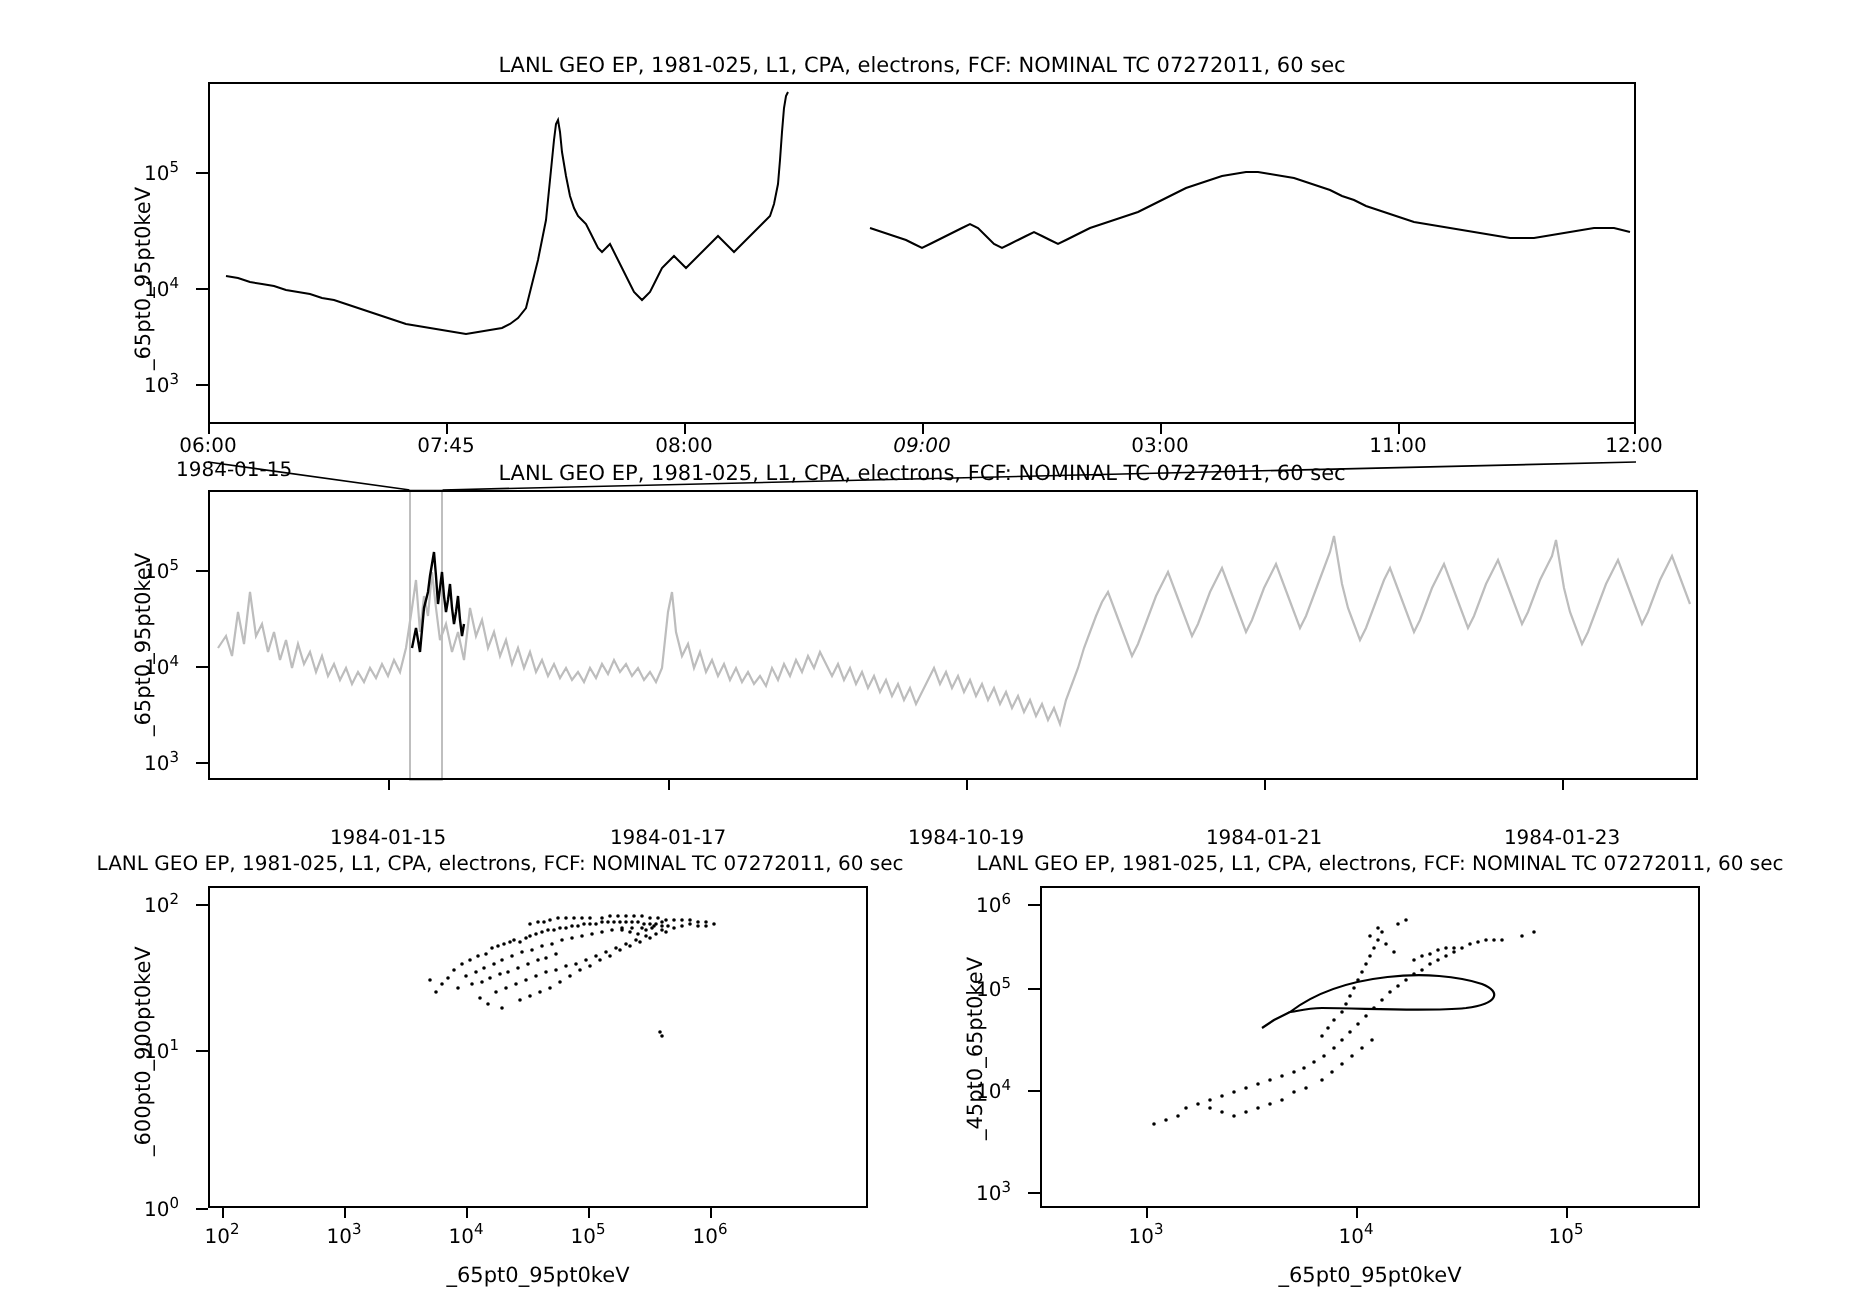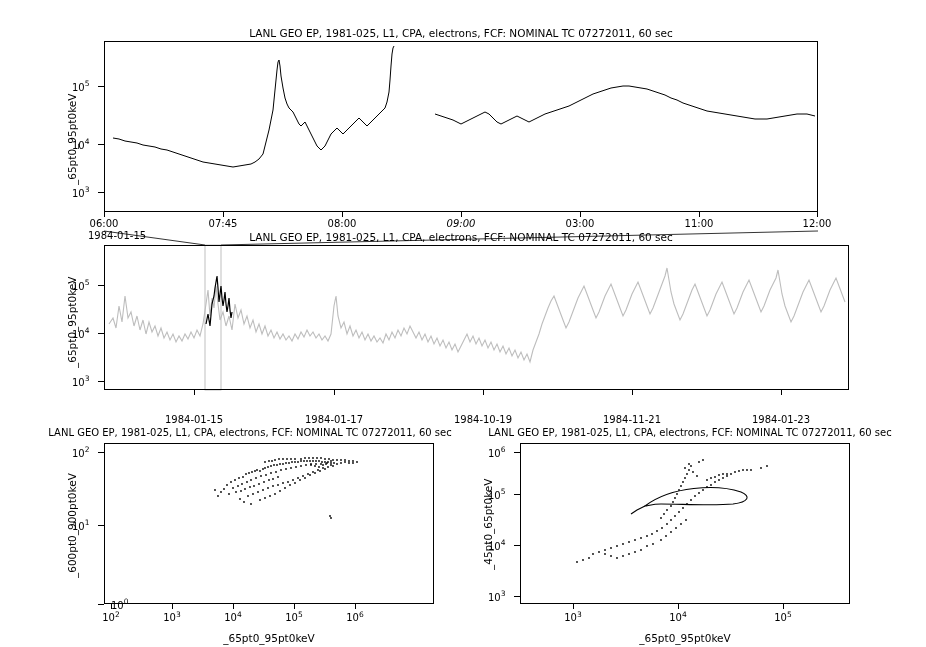--- a/index.html
+++ b/index.html
@@ -193,21 +193,21 @@
 
     <div class="tick" style="left:194px; top:390px; width:1px; height:5px;"></div>
     <div class="tick" style="left:334px; top:390px; width:1px; height:5px;"></div>
     <div class="tick" style="left:483px; top:390px; width:1px; height:5px;"></div>
     <div class="tick" style="left:632px; top:390px; width:1px; height:5px;"></div>
     <div class="tick" style="left:781px; top:390px; width:1px; height:5px;"></div>
 
     <div class="tick-label x" style="left:194px; top:414px;">1984-01-15</div>
     <div class="tick-label x" style="left:334px; top:414px;text-align:center;">1984-01-17</div>
     <div class="tick-label x" style="left:483px; top:414px;">1984-10-19</div>
-    <div class="tick-label x" style="left:632px; top:414px;">1984-11-21</div>
+    <div class="tick-label x" style="left:632px; top:414px;">1984-01-21</div>
     <div class="tick-label x" style="left:781px; top:414px;">1984-01-23</div>
   </div>
 
   <div class="panel">
     <div class="panel-title" style="left:30px; top:427px; width:440px; font-size:10px;">LANL GEO EP, 1981-025, L1, CPA, electrons, FCF: NOMINAL TC 07272011, 60 sec</div>
 
     <div class="plot-frame" id="blFrame" style="left:104px; top:443px; width:330px; height:161px;">
       <svg class="curve" width="330" height="161" viewBox="0 0 330 161">
         <g fill="#000000">
           <circle cx="122" cy="41" r="0.9"></circle>
@@ -353,21 +353,21 @@
             <circle cx="214" cy="23" r="0.9"></circle>
           <circle cx="218" cy="21" r="0.9"></circle>
             <circle cx="222" cy="19" r="0.9"></circle>
             <circle cx="226" cy="17" r="0.9"></circle>
         </g>
       </svg>
     </div>
 
     <div class="axis-label-y" style="left:66px; top:578px;">_600pt0_900pt0keV</div>
 
-    <div class="tick-label y" style="left:72px; top:604px;margin-left:39px;"><span>10</span><span class="sup">0</span></div>
+    <div class="tick-label y" style="left:72px; top:604px;"><span>10</span><span class="sup">0</span></div>
     <div class="tick-label y" style="left:72px; top:525px;"><span>10</span><span class="sup">1</span></div>
     <div class="tick-label y" style="left:72px; top:452px;"><span>10</span><span class="sup">2</span></div>
     <div class="tick" style="left:98px; top:604px; width:6px; height:1px;"></div>
     <div class="tick" style="left:98px; top:525px; width:6px; height:1px;"></div>
     <div class="tick" style="left:98px; top:452px; width:6px; height:1px;"></div>
 
     <div class="tick" style="left:111px; top:604px; width:1px; height:5px;"></div>
     <div class="tick" style="left:172px; top:604px; width:1px; height:5px;"></div>
     <div class="tick" style="left:233px; top:604px; width:1px; height:5px;"></div>
     <div class="tick" style="left:294px; top:604px; width:1px; height:5px;"></div>

